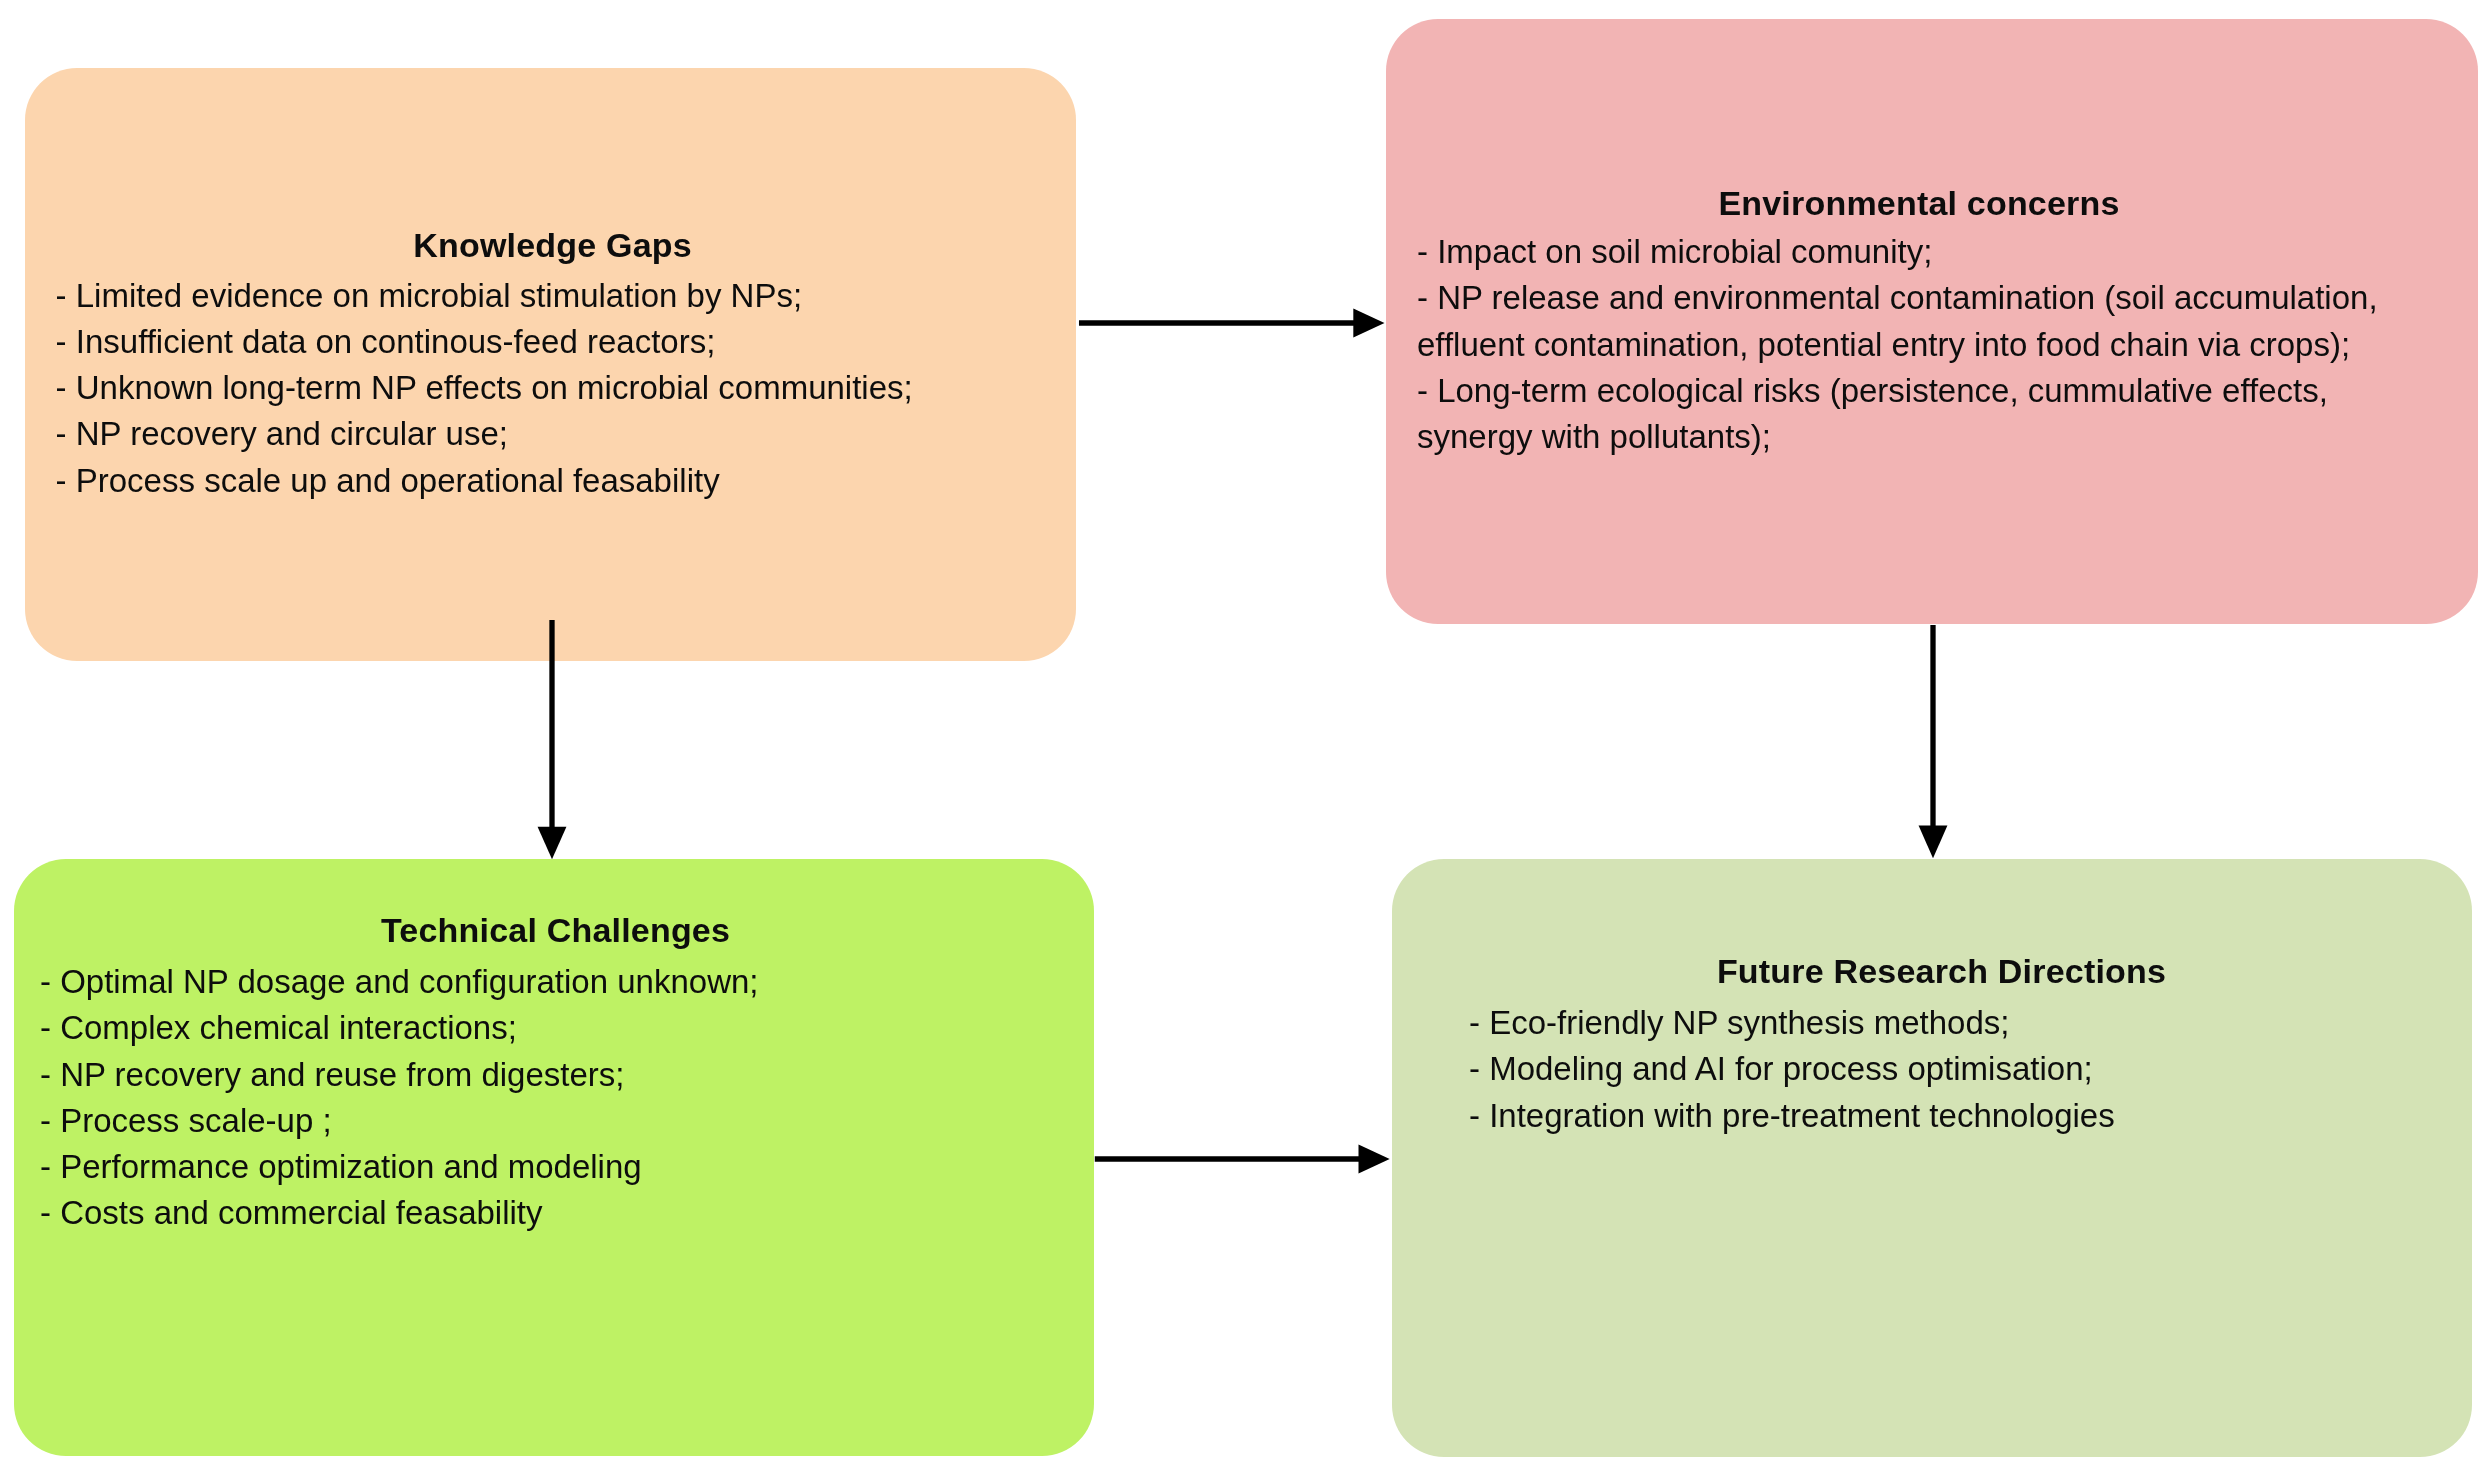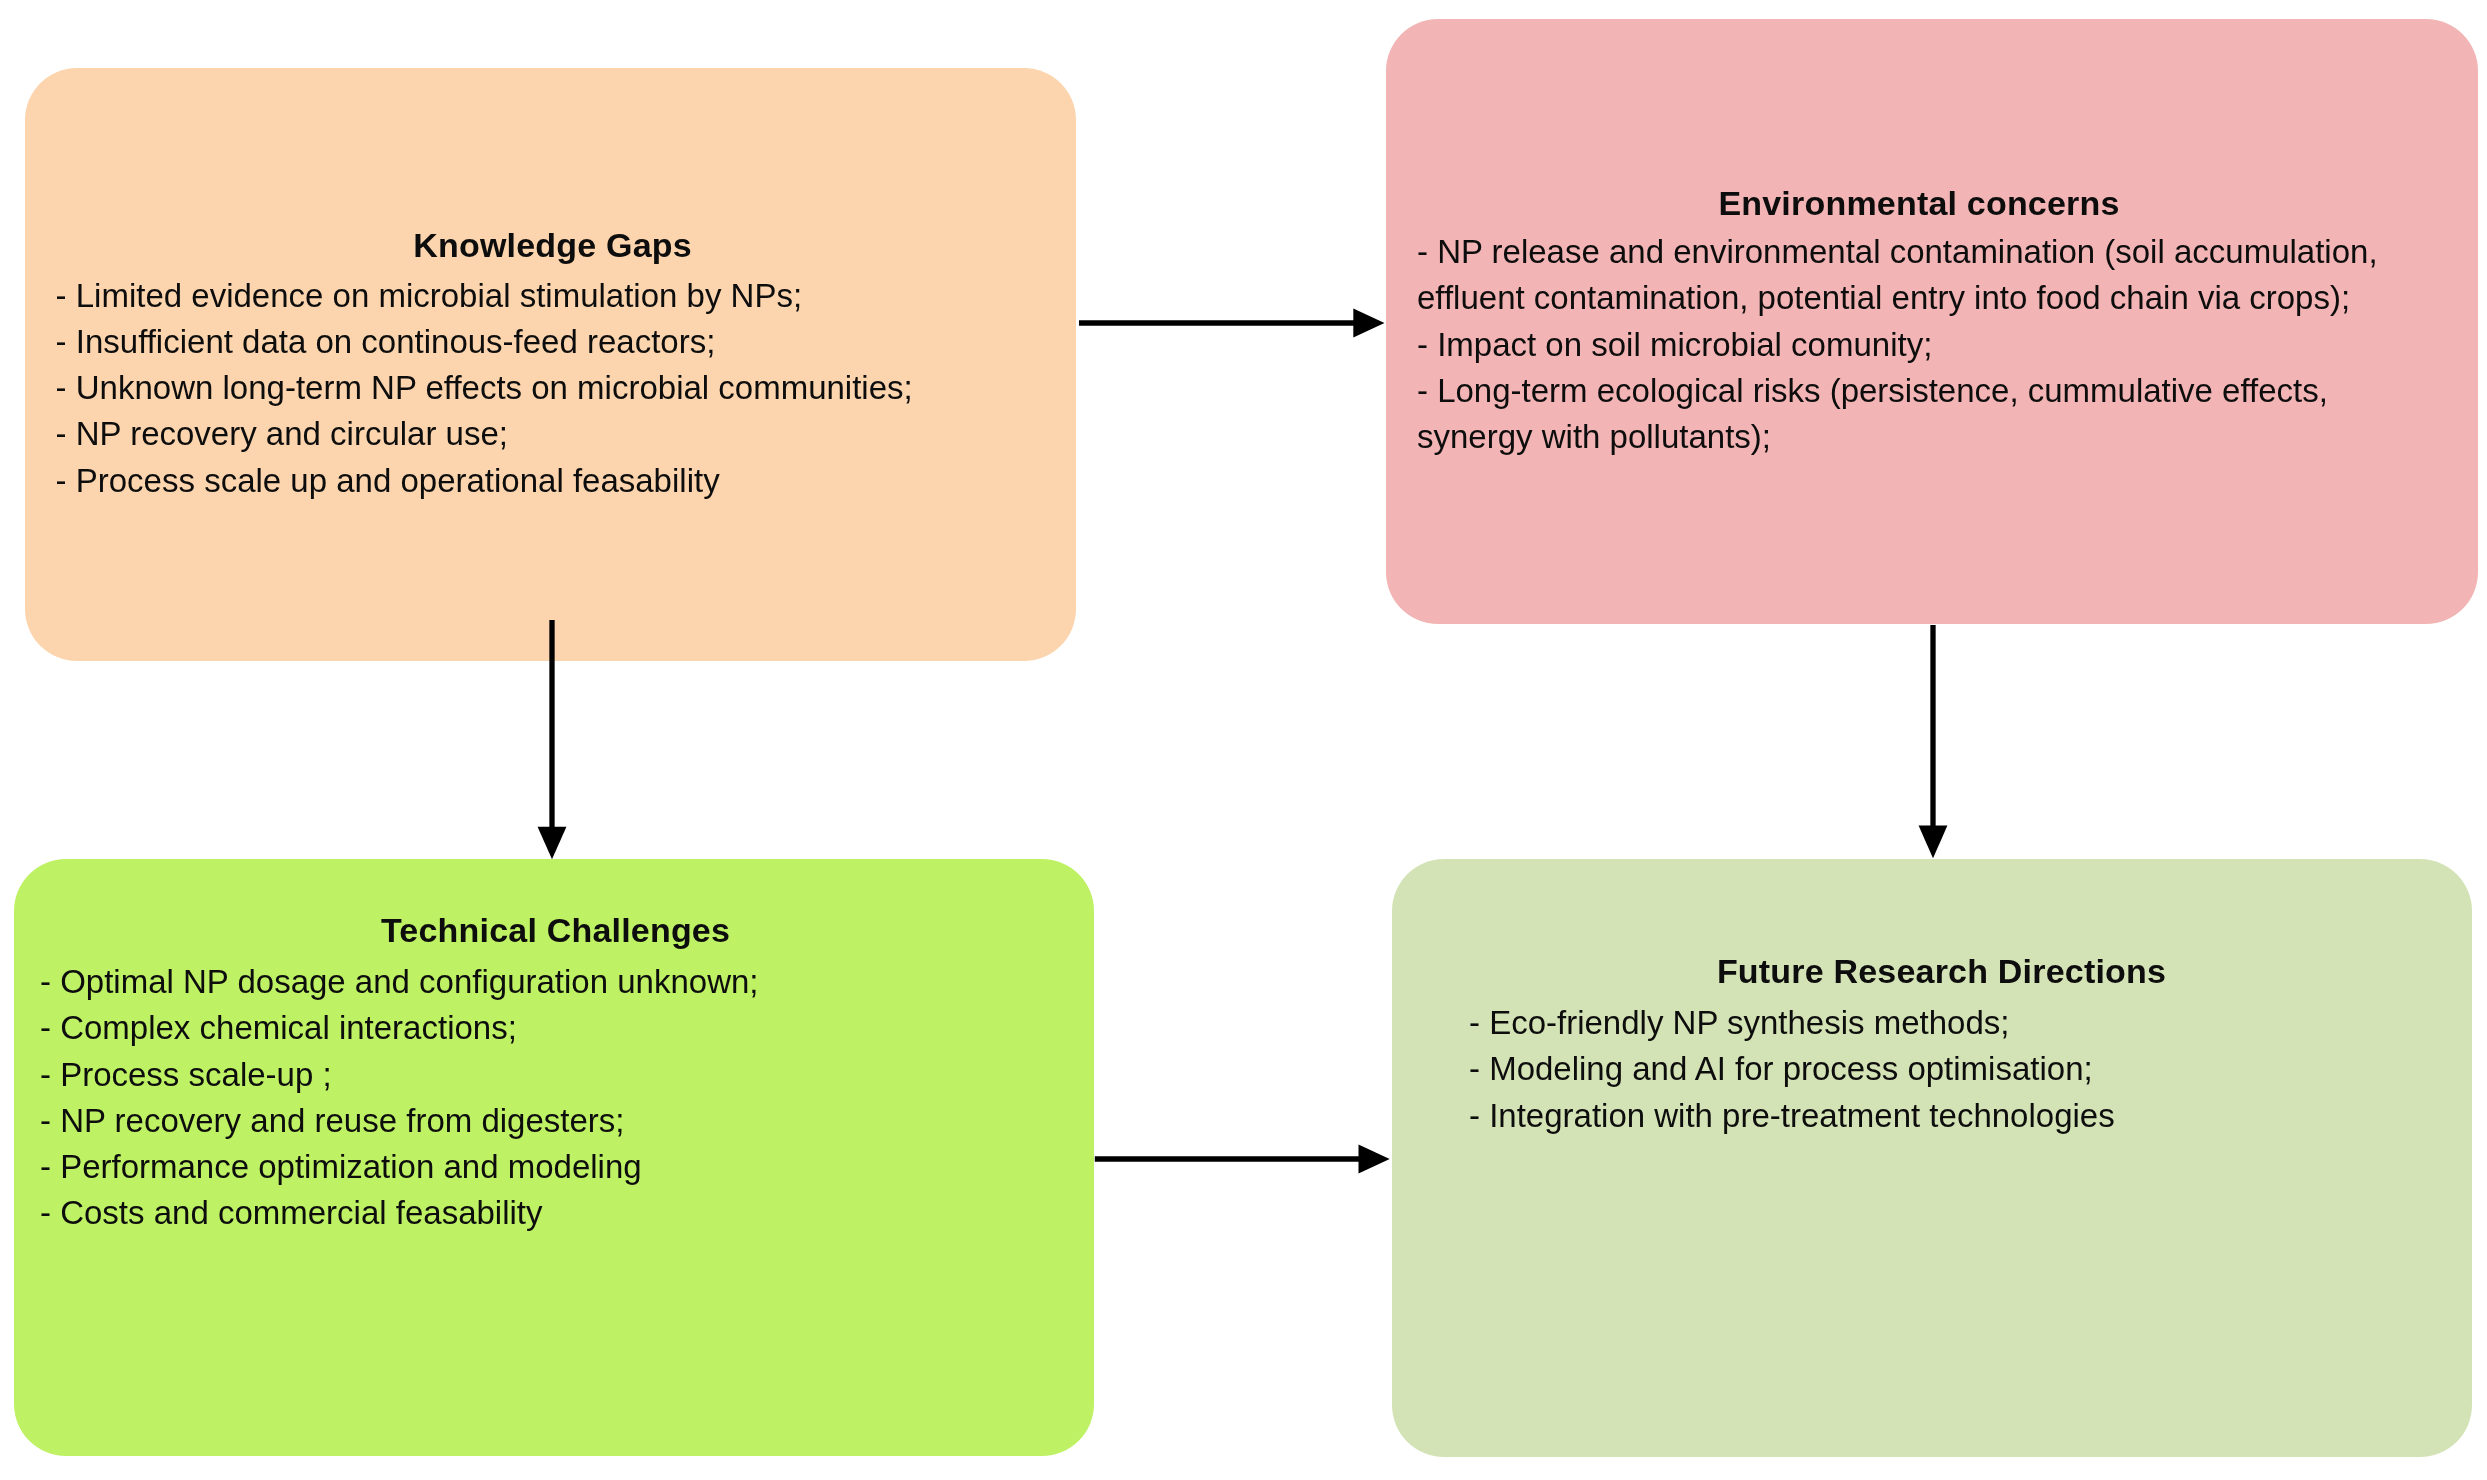--- a/index.html
+++ b/index.html
@@ -118,33 +118,33 @@
       <li>- Insufficient data on continous-feed reactors;</li>
       <li>- Unknown long-term NP effects on microbial communities;</li>
       <li>- NP recovery and circular use;</li>
       <li>- Process scale up and operational feasability</li>
     </ul>
   </div>
 
   <div class="node" id="node-environmental-concerns" style="background: rgb(242, 180, 180);">
     <div class="node-title">Environmental concerns</div>
     <ul class="node-list">
+      <li>- Impact on soil microbial comunity;</li>
       <li>- NP release and environmental contamination (soil accumulation, effluent contamination, potential entry into food chain via crops);</li>
-      <li>- Impact on soil microbial comunity;</li>
       <li>- Long-term ecological risks (persistence, cummulative effects, synergy with pollutants);</li>
     </ul>
   </div>
 
   <div class="node" id="node-technical-challenges" style="background: #bef264;">
     <div class="node-title">Technical Challenges</div>
     <ul class="node-list">
       <li>- Optimal NP dosage and configuration unknown;</li>
       <li>- Complex chemical interactions;</li>
+      <li>- NP recovery and reuse from digesters;</li>
       <li>- Process scale-up ;</li>
-      <li>- NP recovery and reuse from digesters;</li>
       <li>- Performance optimization and modeling</li>
       <li>- Costs and commercial feasability</li>
     </ul>
   </div>
 
   <div class="node" id="node-future-research" style="background: rgb(212, 227, 181);">
     <div class="node-title">Future Research Directions</div>
     <ul class="node-list">
       <li>- Eco-friendly NP synthesis methods;</li>
       <li>- Modeling and AI for process optimisation;</li>

